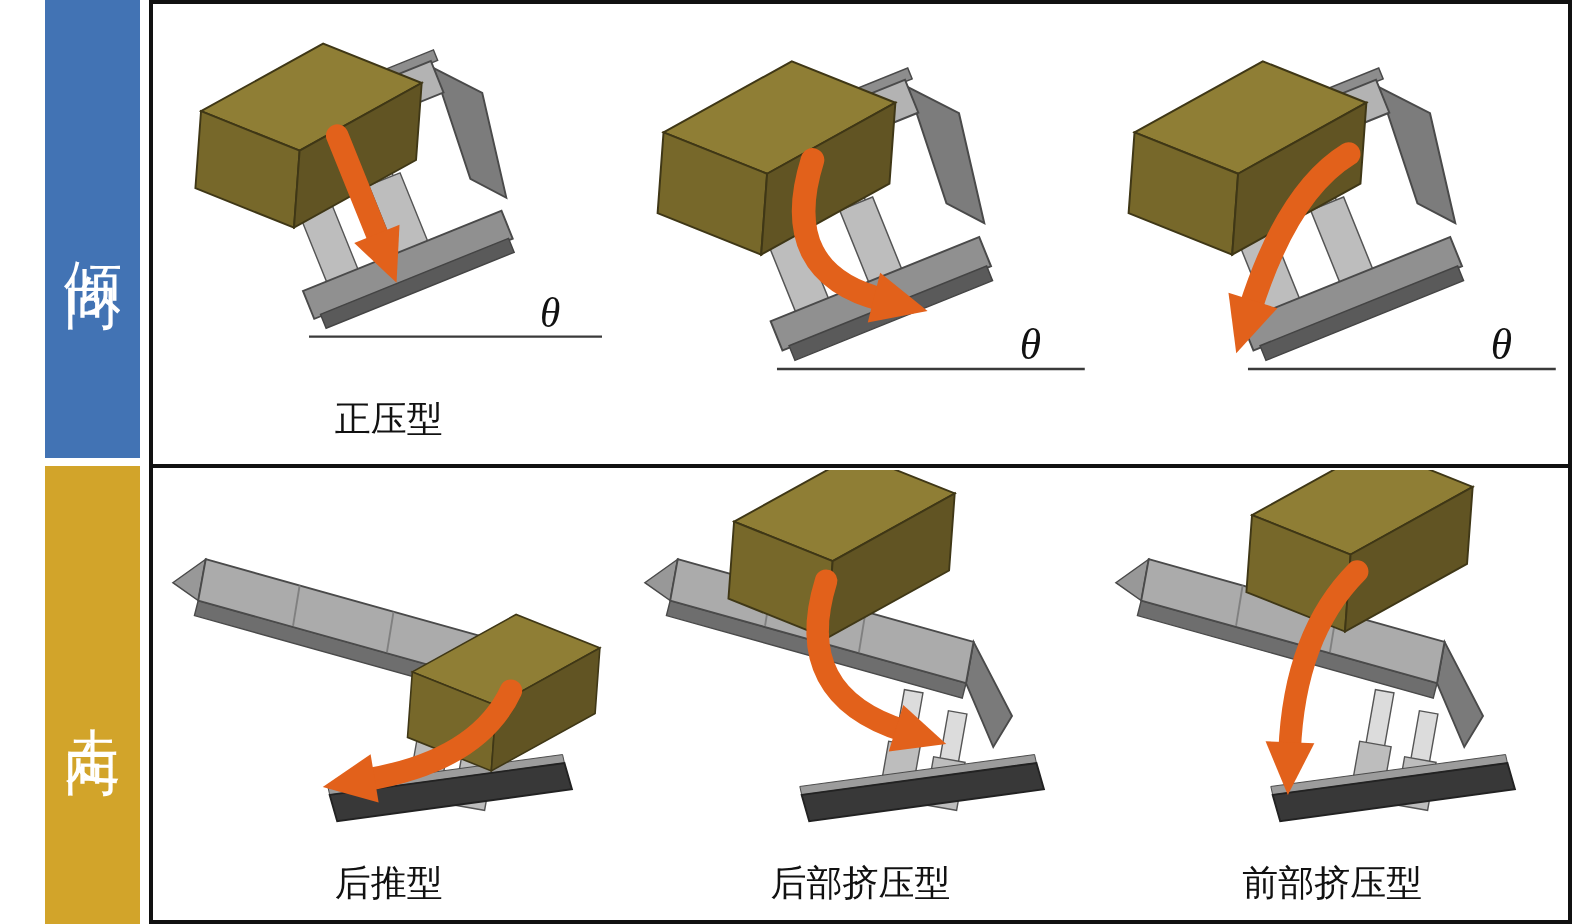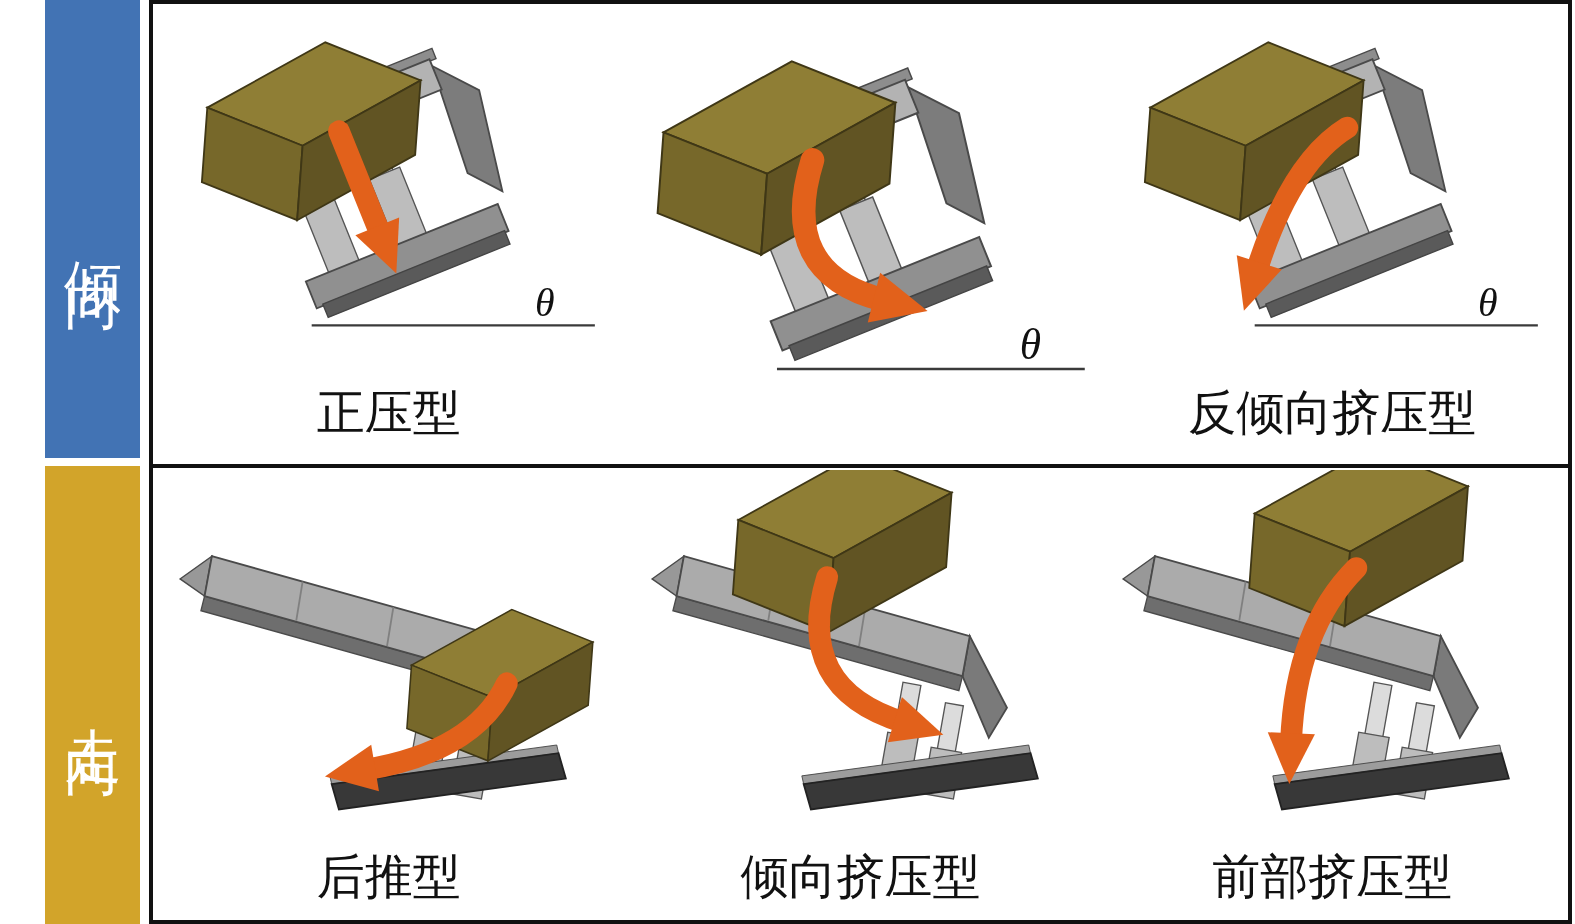--- a/index.html
+++ b/index.html
@@ -15,21 +15,21 @@
     color:#ffffff; font-size:58px; letter-spacing:14px;
     font-family:"Liberation Serif","DejaVu Serif",serif;
   }
   .gap { width:9px; }
   .main { flex:1; margin-right:3px; border:4px solid #111111; display:flex; flex-direction:column; background:#fff; }
   .row { flex:1; display:flex; min-height:0; }
   .row-strike { border-top:4px solid #111111;margin-top:8px; }
   .cell { flex:1; display:flex; flex-direction:column; align-items:center; min-width:0; padding:2px 4px 4px; }
   .figwrap { flex:1; width:100%; display:flex; align-items:center; justify-content:center; min-height:0; }
   .figwrap svg { width:100%; height:100%; }
-  .caption { font-size:48px; color:#111111; line-height:1.1; padding:0 0 12px; text-align:center; }
+  .caption { font-size:36px; color:#111111; line-height:1.1; padding:0 0 12px; text-align:center; }
   .arrow { fill:none; stroke:#e2611b; stroke-width:24; stroke-linecap:round; }
   .ground { stroke:#3a3a3a; stroke-width:2.5; }
   .theta { font:italic 44px "Liberation Serif","DejaVu Serif",serif; fill:#111; }
   .defs-hidden { position:absolute; width:0; height:0; overflow:hidden; }
 </style>
 </head>
 <body>
 
 <svg class="defs-hidden" aria-hidden="true">
   <defs>
@@ -122,21 +122,20 @@
       <div class="cell">
         <div class="figwrap">
           <svg viewBox="0 0 470 420">
             <use href="#support-top"></use>
             <use href="#rock-block" transform="translate(35,112)"></use>
             <path class="arrow" d="M 252,134 Q 190,172 152,292" marker-end="url(#ah)"></path>
             <line class="ground" x1="150" y1="352" x2="462" y2="352"></line>
             <text class="theta" x="396" y="342">θ</text>
           </svg>
         </div>
-        <div class="caption">反倾向挤压型</div>
       </div>
     </div>
 
     <div class="row row-strike">
 
       <div class="cell">
         <div class="figwrap">
           <svg viewBox="0 0 470 420">
             <use href="#support-bottom"></use>
             <use href="#rock-block" transform="translate(260,215) scale(0.85)"></use>
@@ -147,21 +146,21 @@
       </div>
 
       <div class="cell">
         <div class="figwrap">
           <svg viewBox="0 0 470 420">
             <use href="#support-bottom"></use>
             <use href="#rock-block" transform="translate(100,55)"></use>
             <path class="arrow" d="M 198,118 Q 160,240 282,278" marker-end="url(#ah)"></path>
           </svg>
         </div>
-        <div class="caption">倾向挤压型</div>
+        <div class="caption">后部挤压型</div>
       </div>
 
       <div class="cell">
         <div class="figwrap">
           <svg viewBox="0 0 470 420">
             <use href="#support-bottom"></use>
             <use href="#rock-block" transform="translate(150,48)"></use>
             <path class="arrow" d="M 262,108 Q 195,175 190,300" marker-end="url(#ah)"></path>
           </svg>
         </div>

